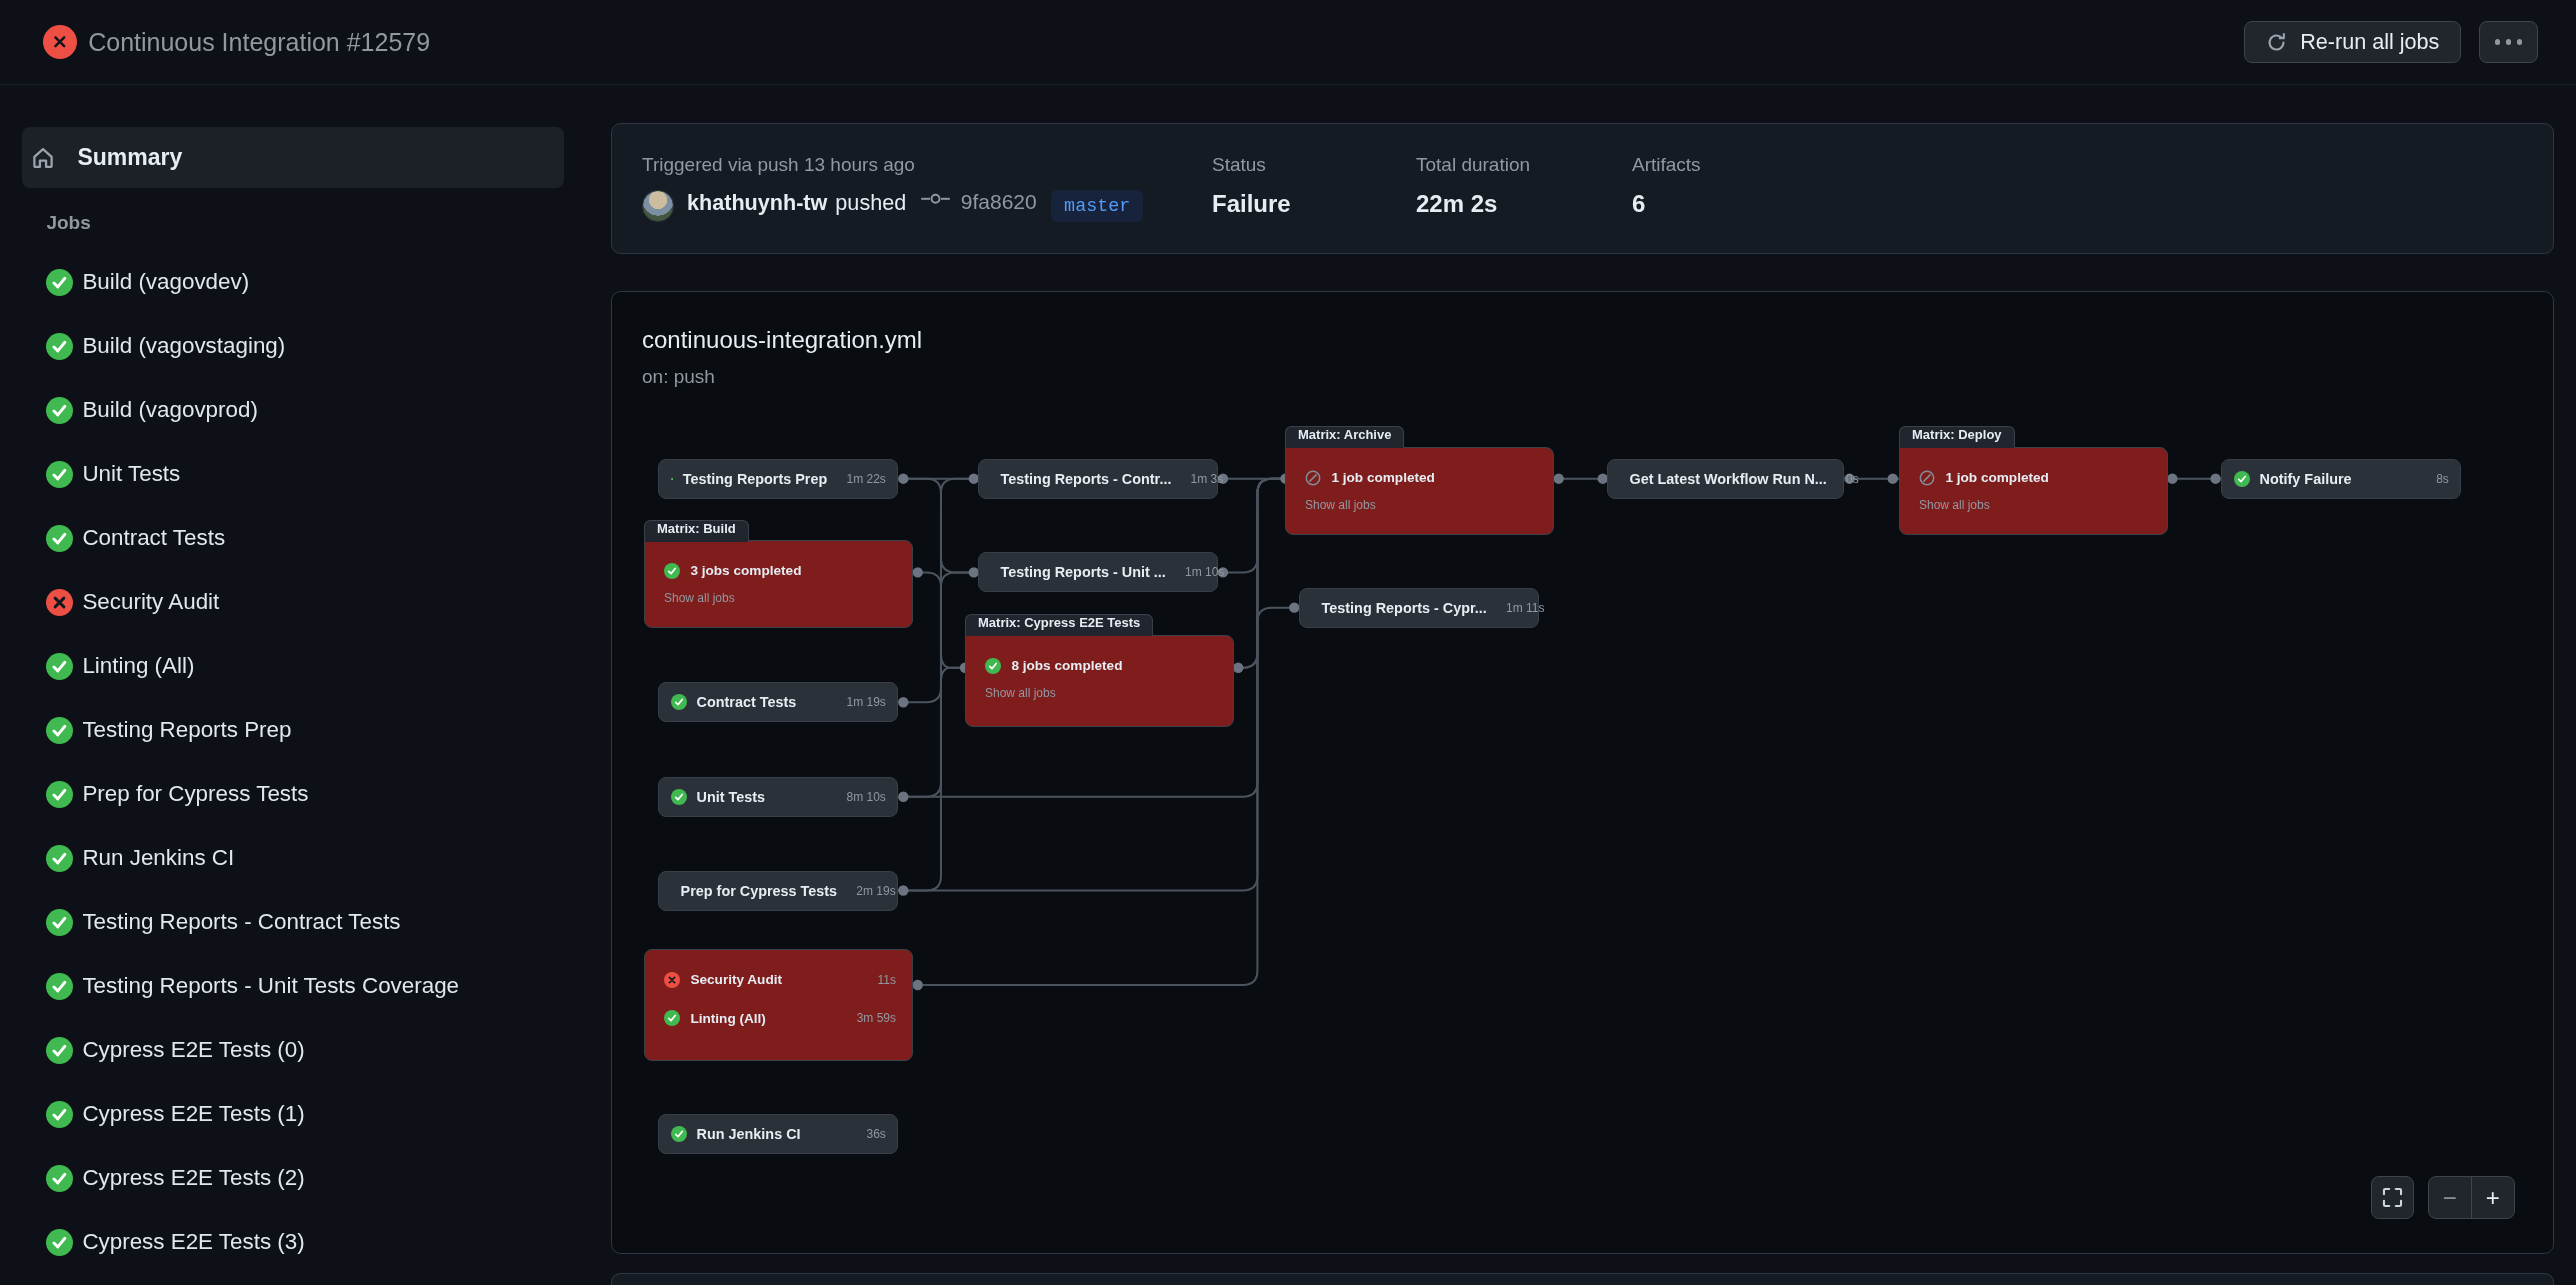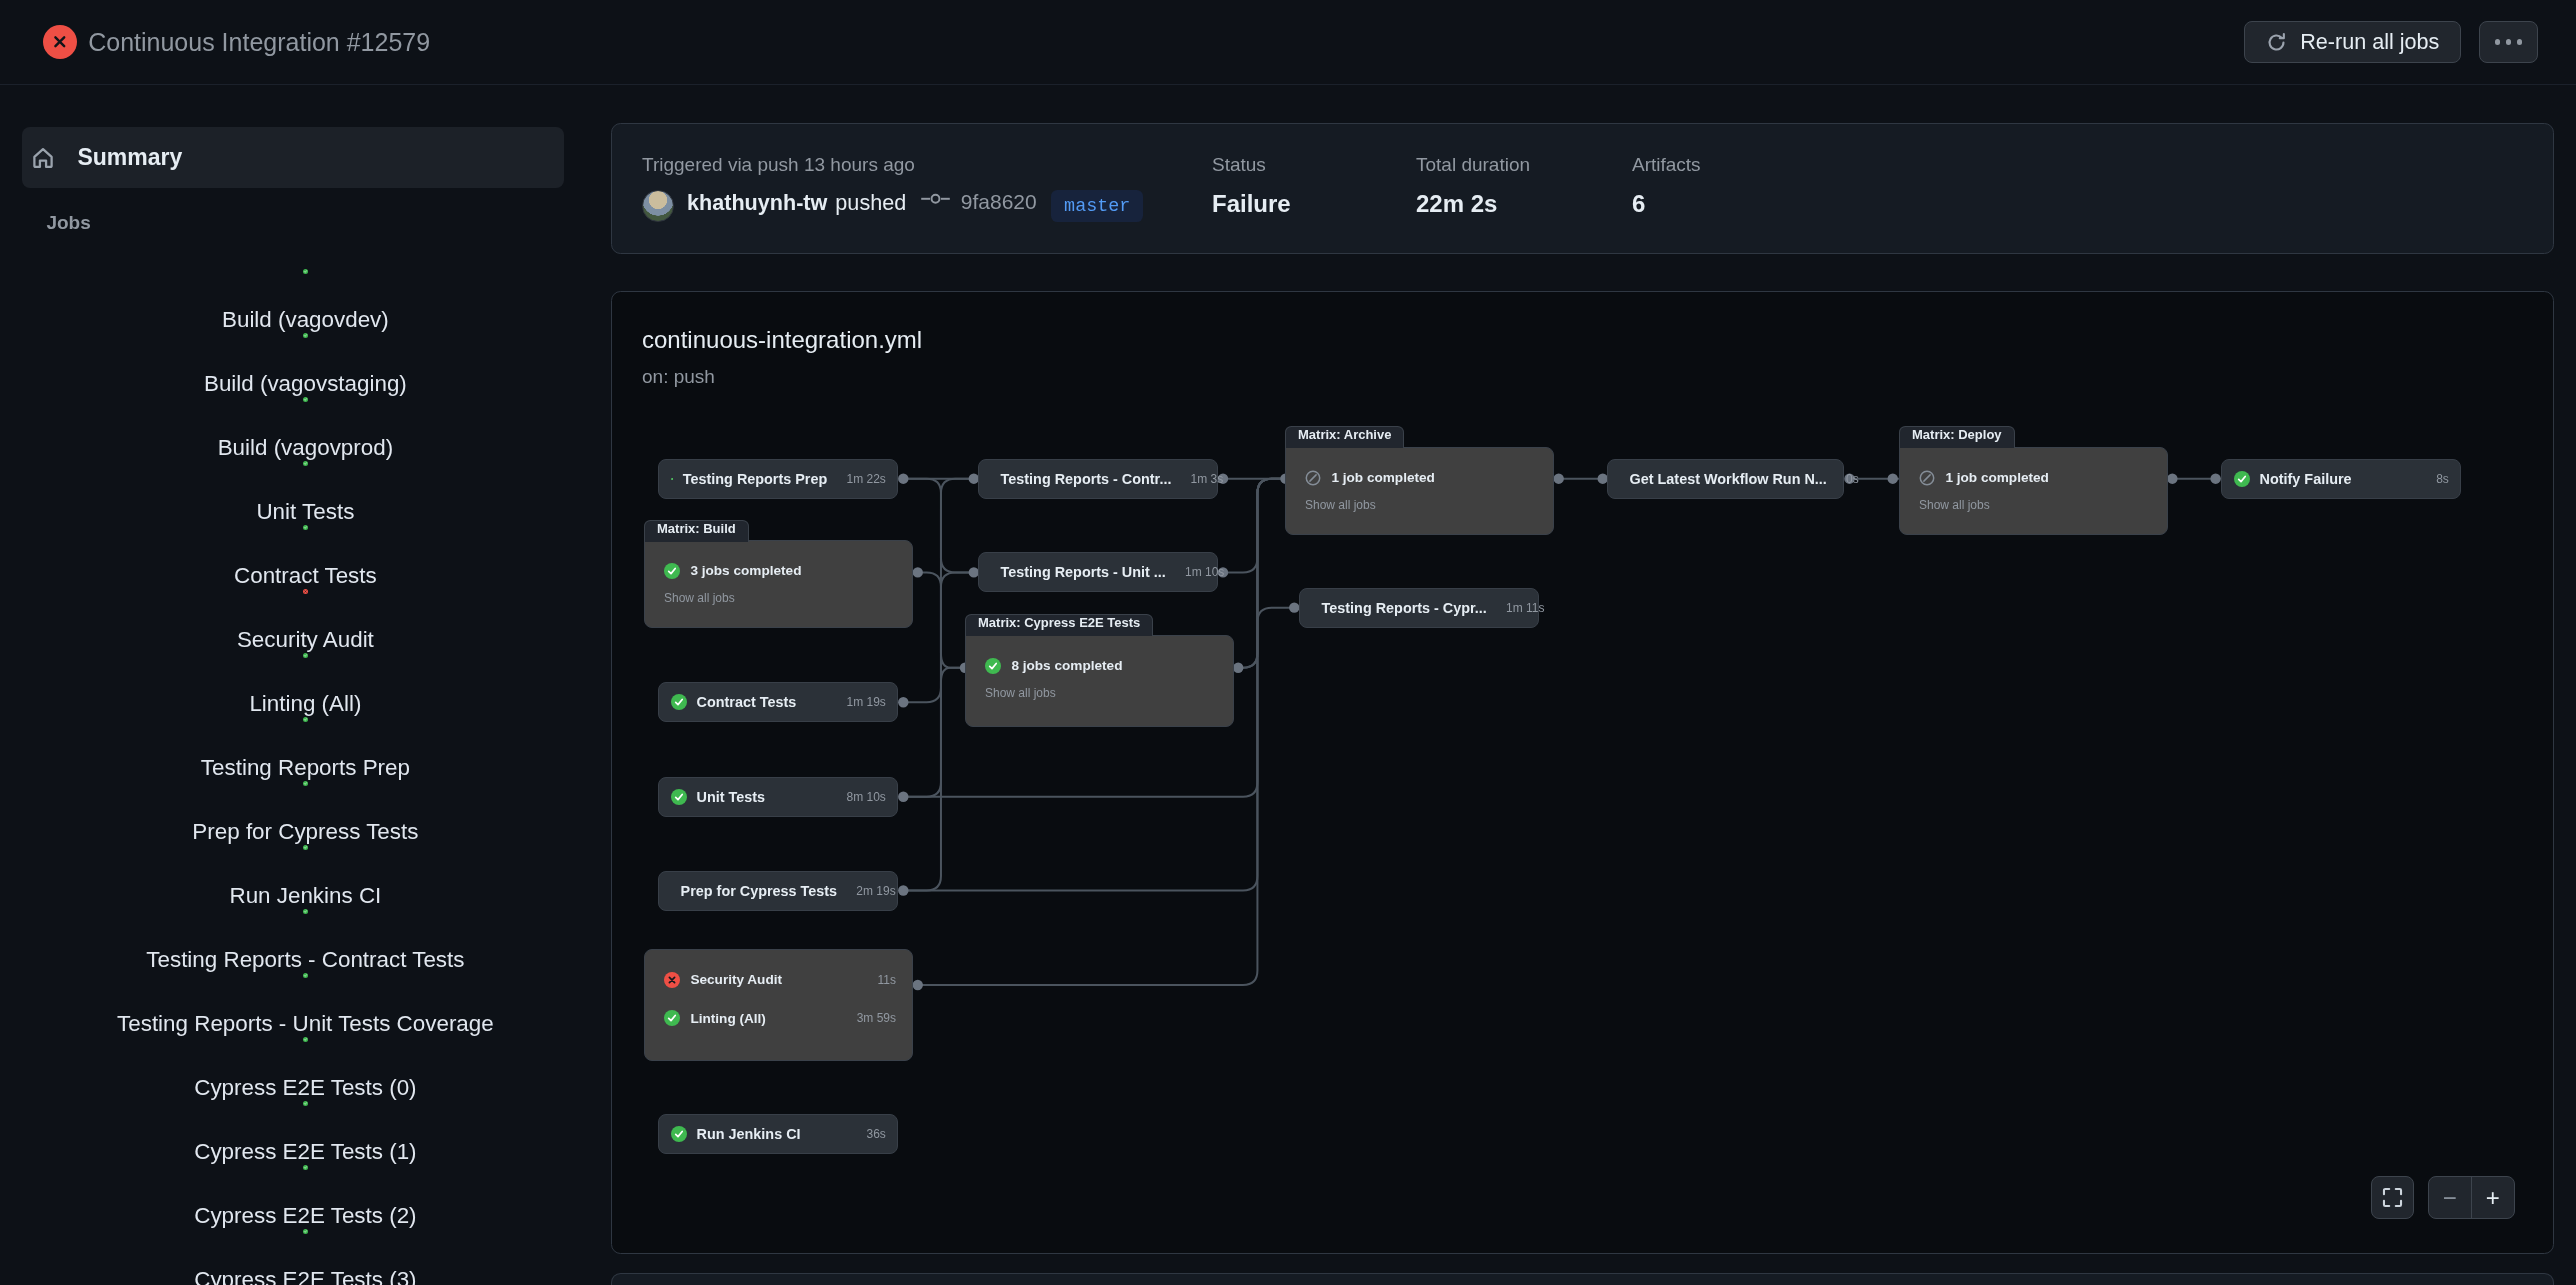--- a/index.html
+++ b/index.html
@@ -25,22 +25,22 @@
   .kebab { width:59px; margin-left:17.6px; gap:5.6px; }
   .kdot { width:5.6px; height:5.6px; border-radius:50%; background:#9198a1; }
   
   .sidebar { position:absolute; left:22.4px; top:85px; width:542px; height:1201px; }
   .summary-pill { position:absolute; left:0; top:42px; width:542px; height:61px;
     background:#1c2128; border-radius:8px; display:flex; align-items:center;
     padding-left:8px; gap:21px; cursor:pointer; }
   .summary-pill span { font-size:23px; font-weight:700; }
   .jobs-label { position:absolute; left:24px; top:127px; font-size:19px; font-weight:700; color:#9198a1; }
   .jobs-list { position:absolute; left:0; top:184px; width:542px; }
-  .job-row { height:64px; display:flex; align-items:center; gap:33px; padding-left:24px;
-    border-radius:8px; cursor:pointer;flex-direction:column; }
+  .job-row { height:64px; display:flex; gap:9px; padding-left:24px;
+    border-radius:8px; cursor:pointer; }
   .job-row span { font-size:22.4px; color:#e1e7ef; white-space:nowrap; }
   
   .info-card { position:absolute; left:611px; top:123px; width:1943px; height:131px;
     background:#151b23; border:0.8px solid #2f3742; border-radius:9.6px; }
   .info-label { position:absolute; top:30px; font-size:19px; color:#9198a1; white-space:nowrap; }
   .info-value { position:absolute; top:66px; font-size:24px; font-weight:700; white-space:nowrap; }
   .pushed-row { position:absolute; left:30px; top:66px; height:37px; display:flex; align-items:flex-start; }
   .avatar { width:32px; height:32px; border-radius:50%; flex:none;
     background:radial-gradient(circle at 50% 30%, #cbbd9d 0 35%, #7d8fa3 36% 60%, #43583f 61% 80%, #2c3b49 81%);
     border:0.8px solid #30363d; }
@@ -55,21 +55,21 @@
   .graph-title { position:absolute; left:30px; top:34px; font-size:24px; font-weight:400; }
   .graph-sub { position:absolute; left:30px; top:74px; font-size:19px; color:#9198a1; }
   .edges { position:absolute; left:0; top:0; }
   .gnode { position:absolute; height:40px; background:#2b3138; border:0.8px solid #383f48;
     border-radius:8px; display:flex; align-items:center; padding:0 11.2px 0 12px; gap:9.6px; cursor:pointer; }
   .gnode .lbl { font-size:14.4px; font-weight:600; white-space:nowrap; }
   .gnode .time { margin-left:auto; padding-left:9.6px; font-size:12px; color:#9198a1; white-space:nowrap; }
   .gtab { position:absolute; height:21.6px; background:#21262e; border:0.8px solid #3a414a; border-bottom:none;
     border-radius:6.4px 6.4px 0 0; display:flex; align-items:flex-start; padding:0 12px;
     font-size:13px; font-weight:600; z-index:2; white-space:nowrap; }
-  .gbox { position:absolute; background:#404040; border:0.8px solid #3a414a; border-radius:8px;
+  .gbox { position:absolute; background:#7f1d1d; border:0.8px solid #3a414a; border-radius:8px;
     padding:19px 16px 16px 19px; cursor:pointer; }
   .gbox.tabbed { border-top-left-radius:0; }
   .grow { display:flex; align-items:center; gap:10.4px; height:21px; }
   .grow + .grow { margin-top:17.6px; }
   .grow .lbl { font-size:13.6px; font-weight:600; white-space:nowrap; }
   .grow .time { margin-left:auto; font-size:12px; color:#9198a1; }
   .glink { margin-top:9.6px; font-size:12px; color:#9198a1; cursor:pointer; }
   .graph-ctls { position:absolute; right:38px; bottom:34px; display:flex; gap:14.4px; align-items:center; }
   .ctl { background:#21262d; border:0.8px solid #3d444d; border-radius:8px; height:43px;
     display:flex; align-items:center; justify-content:center; cursor:pointer; }

